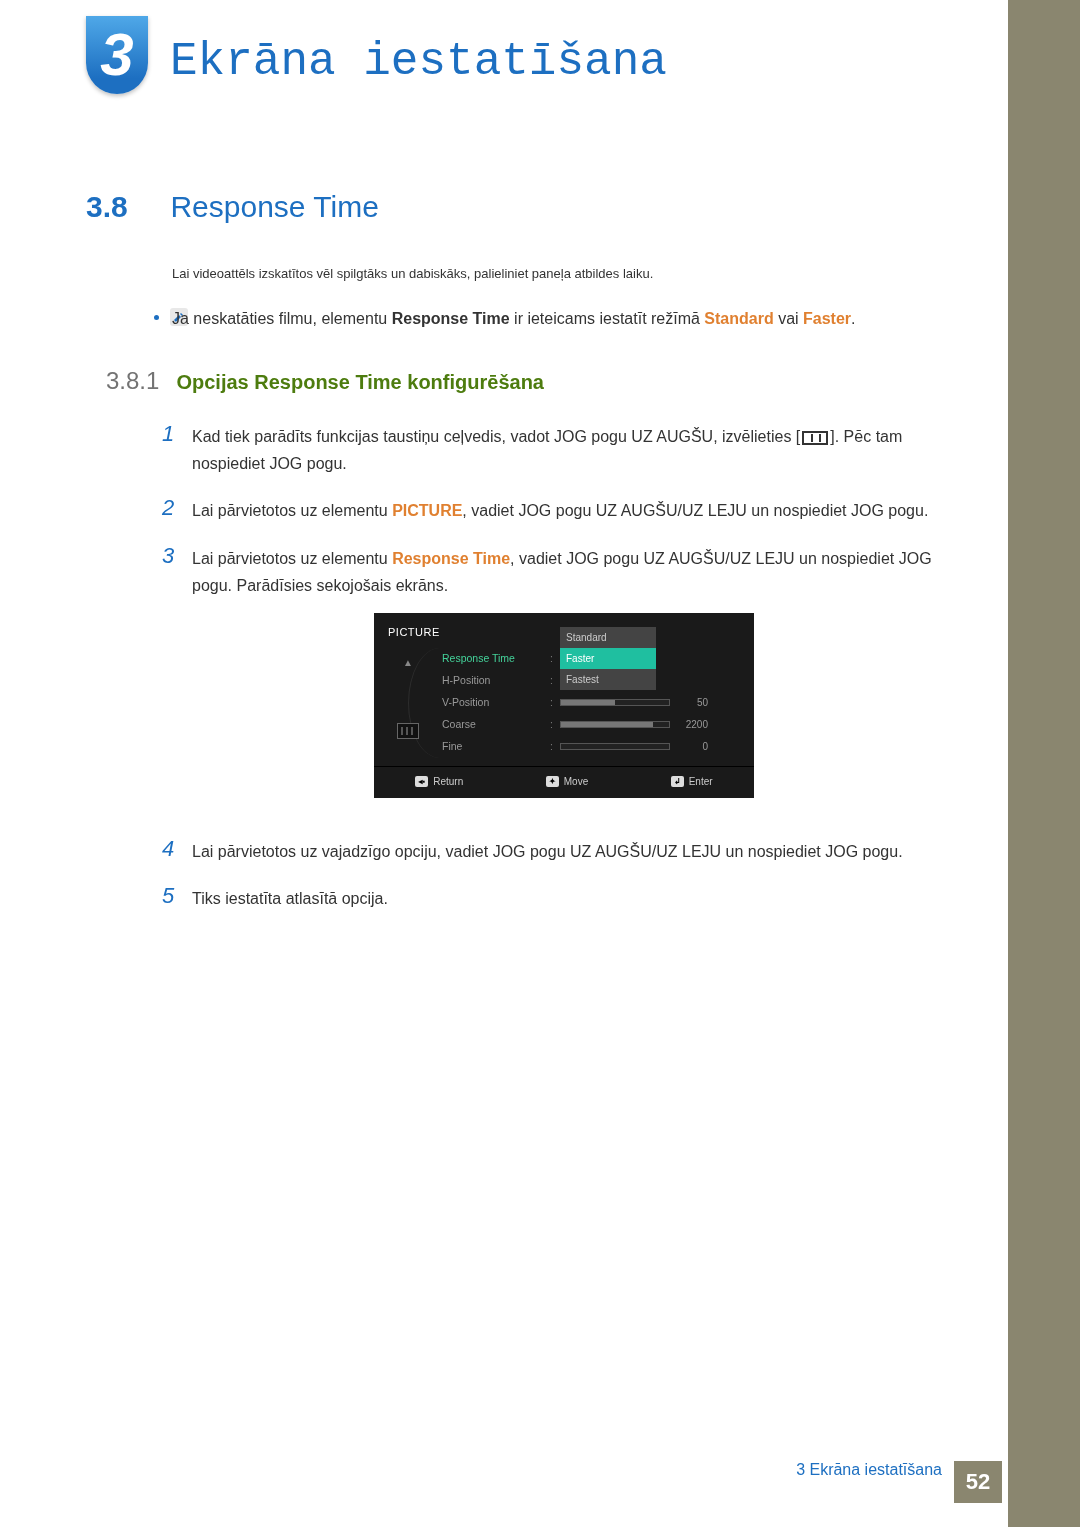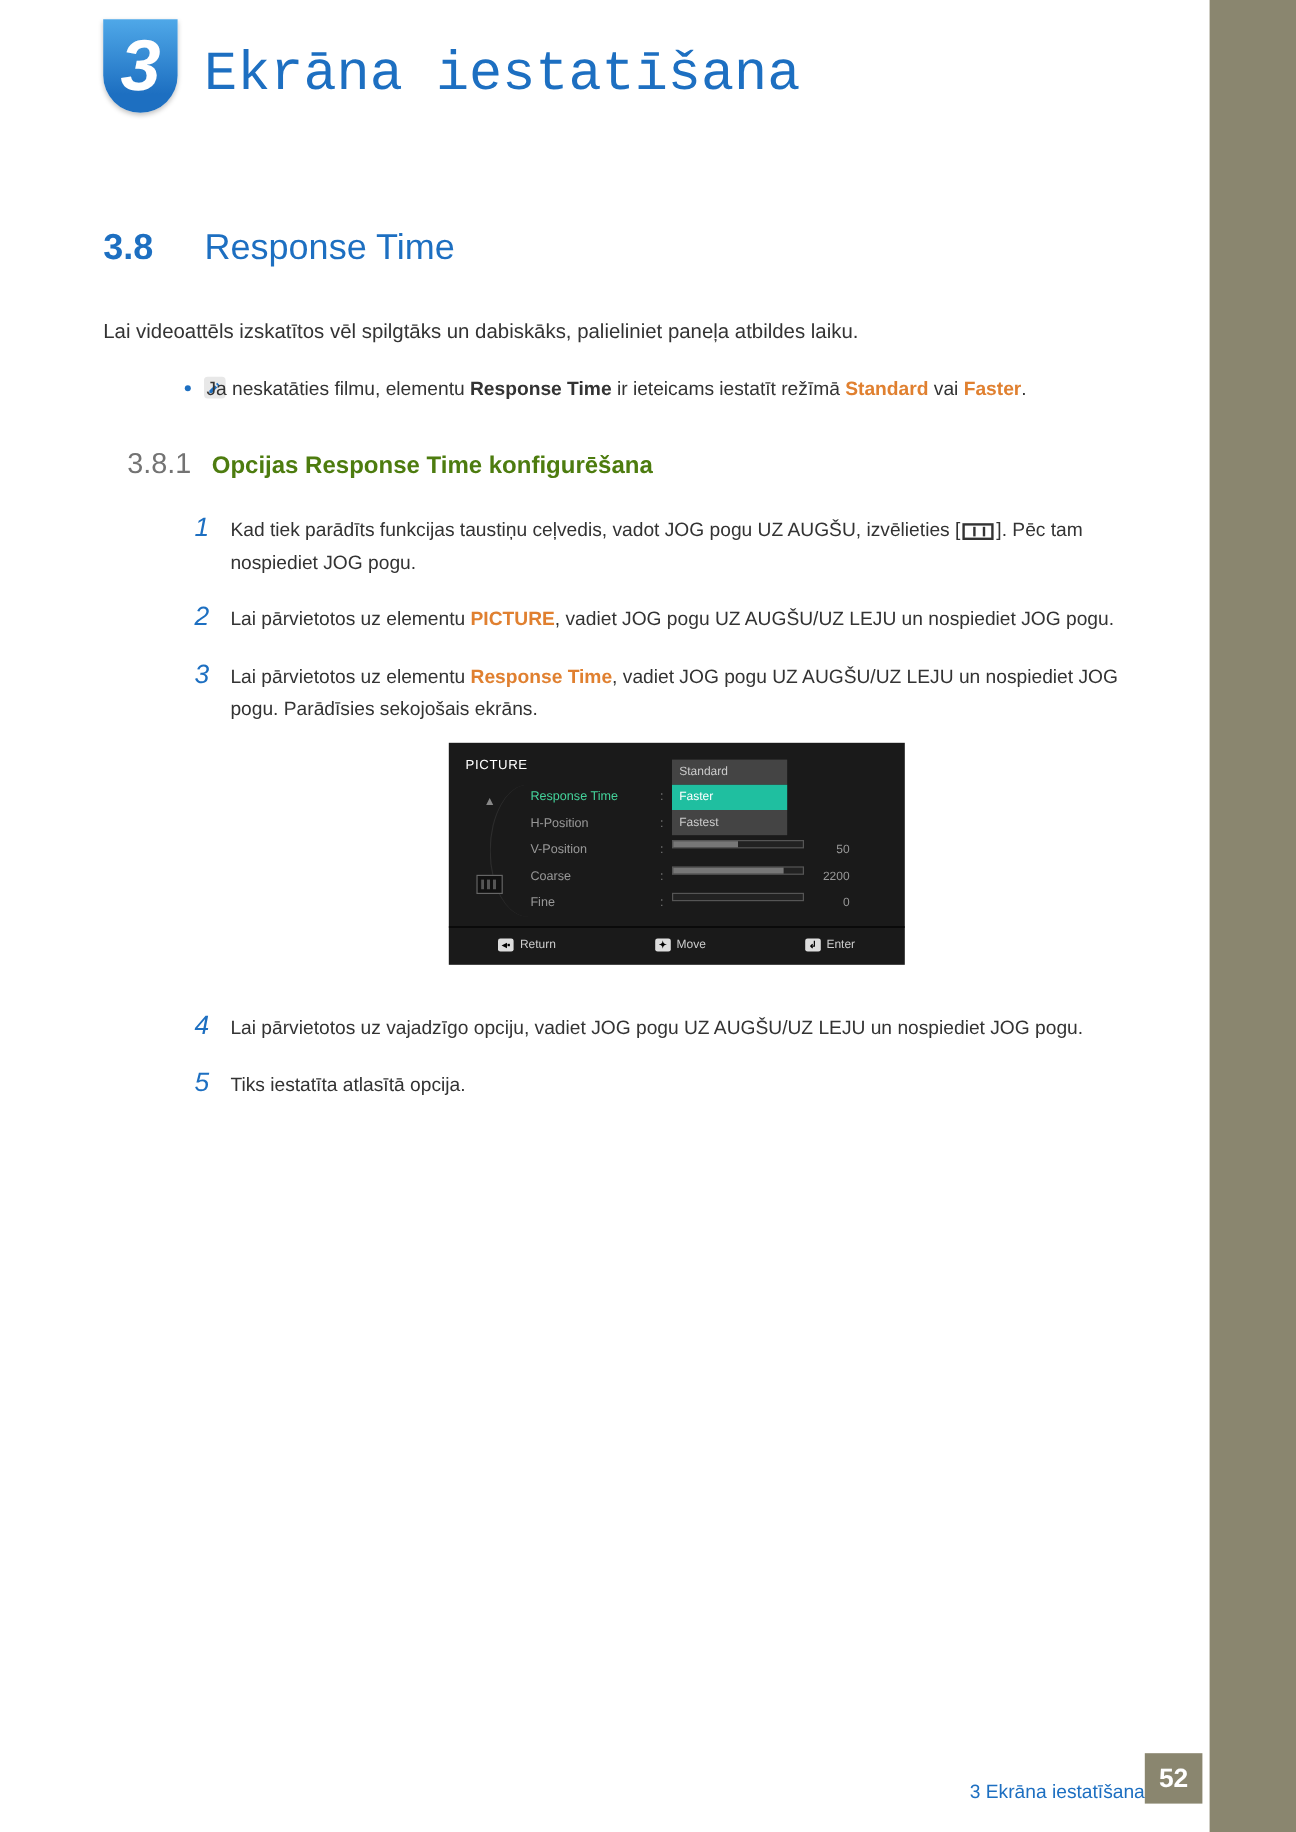--- a/index.html
+++ b/index.html
@@ -61,22 +61,23 @@
     width:80px;
   }
   .section-title {
     display:inline-block;
     color:#1d6fc1;
     font-size:30px;
     font-weight:400;
   }
   .h1row { margin-bottom: 40px; white-space:nowrap; }
   .intro {
-    font-size:17px;
+    font-size:13px;
     color:#333;
+    margin-left: 86px;
     margin-bottom: 22px;
     line-height:1.5;
   }
   .note-block {
     margin-left: 86px;
     margin-bottom: 36px;
     position:relative;
   }
   .pen-icon {
     position:absolute;
@@ -243,21 +244,21 @@
     color:#ccc;
     font-size:10px;
     padding:2px 6px;
     width:96px;
     margin-bottom:0px;
   }
   .osd-opt.highlight { background:#1fbfa0; color:#fff; }
   .osd-slider {
     position:relative;
     display:flex;
-    align-items:flex-start;
+    align-items:center;
   }
   .osd-track {
     width:110px; height:7px;
     border:1px solid #555;
     background:#222;
     position:relative;
     margin-right:10px;
   }
   .osd-fill {
     position:absolute;
@@ -287,21 +288,22 @@
     border-radius:2px;
     line-height:11px;
     font-weight:700;
   }
 
   .footer {
     position:absolute;
     right: 78px;
     bottom: 24px;
     display:flex;
-    align-items:flex-end;
+    align-items:flex-start;
+    gap:12px;
   }
   .footer-text {
     color:#1d6fc1;
     font-size:16px;
   }
   .footer-page {
     background:#8a866f;
     color:#fff;
     width:48px;height:42px;
     display:flex;align-items:center;justify-content:center;

